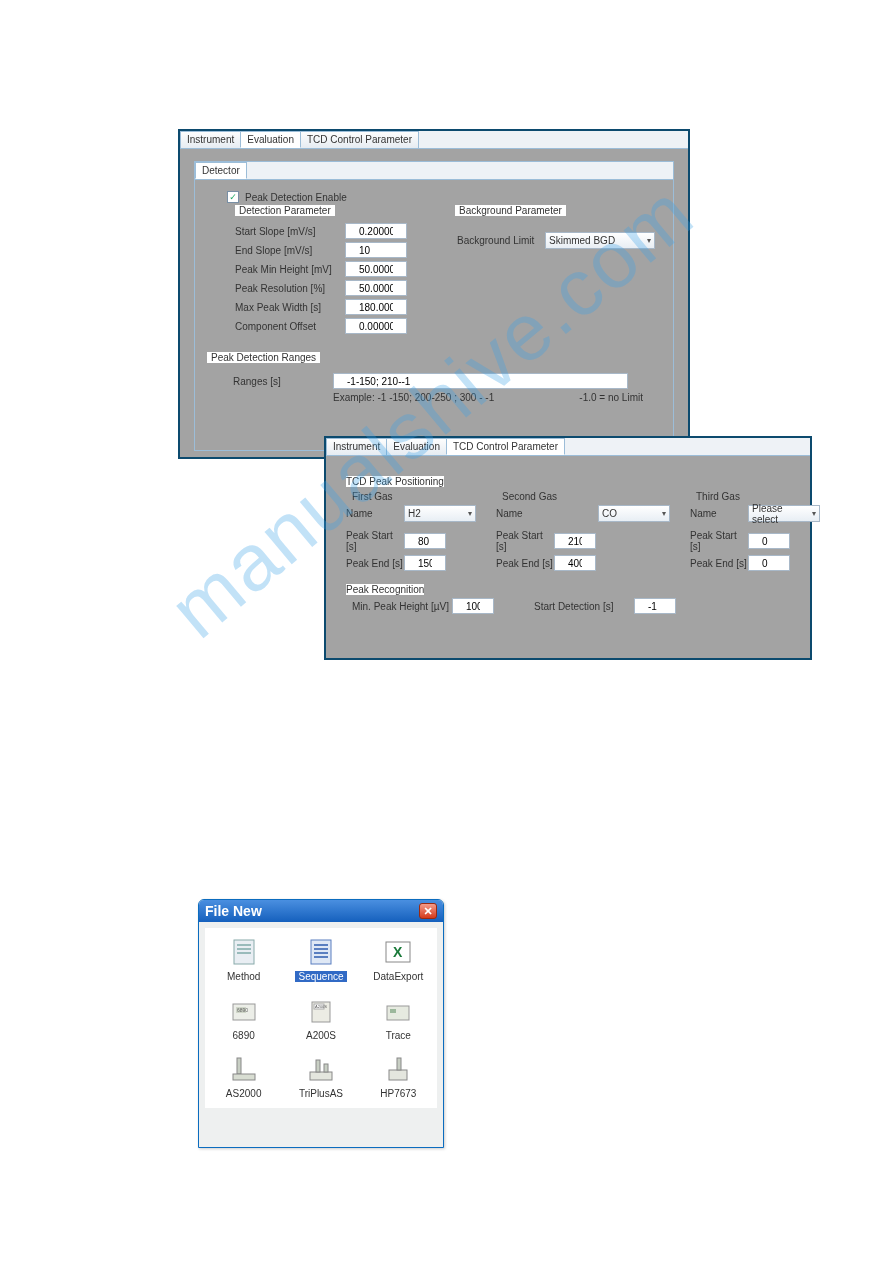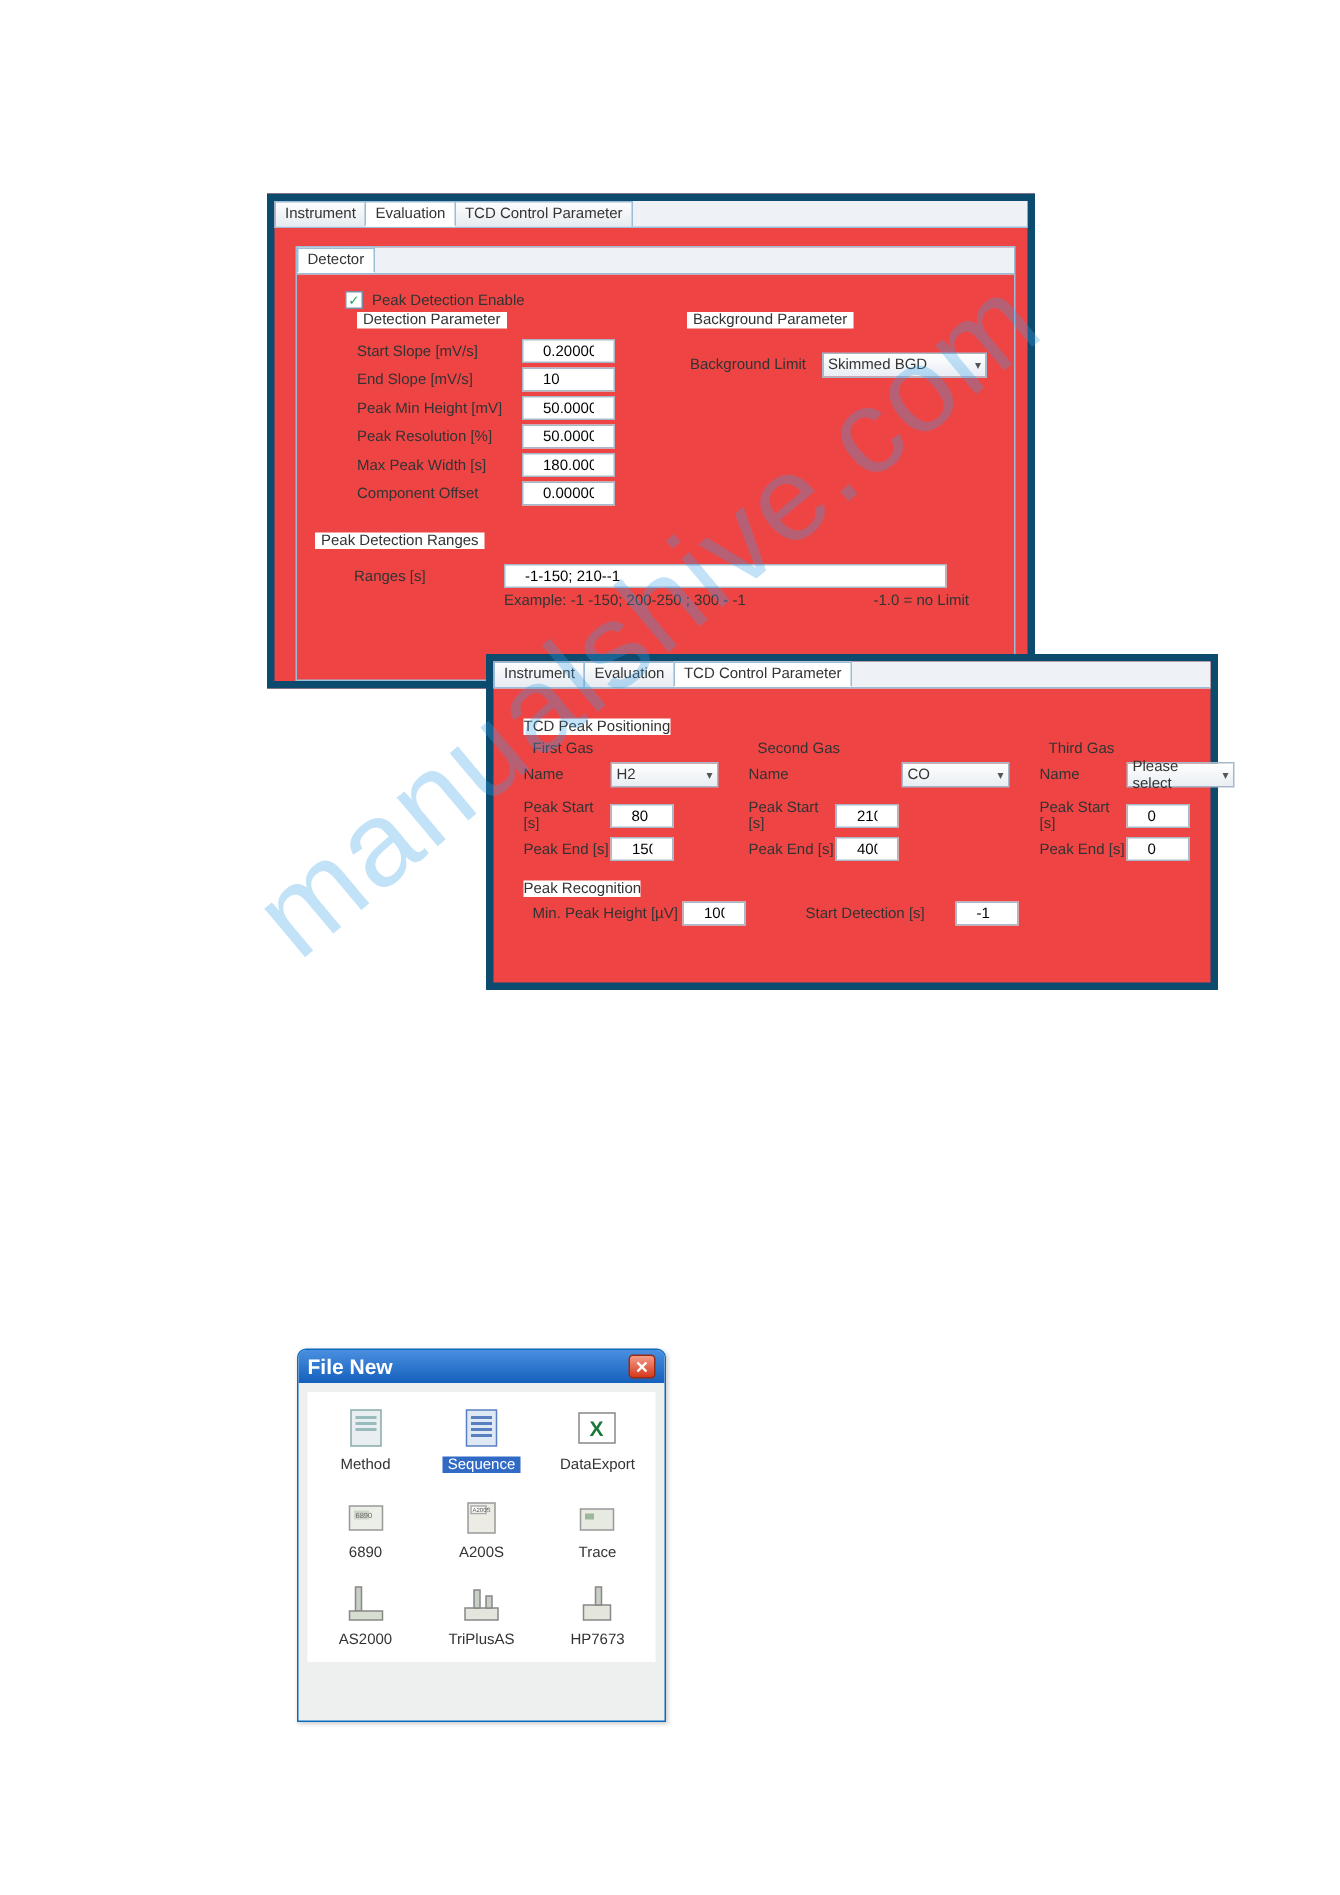--- a/index.html
+++ b/index.html
@@ -25,22 +25,22 @@
     opacity: 0.3;
     transform: rotate(-40deg);
     pointer-events: none;
     z-index: 50;
     font-weight: 400;
     letter-spacing: 2px;
   }
   
   .tabpanel {
     position: absolute;
-    border: 5px solid #0c4a6e;
-    background: #ef4444;
+    border: 2px solid #0c4a6e;
+    background: #a3a3a3;
   }
   .tabstrip {
     display: flex;
     border-bottom: 1px solid #9cbdd8;
     background: #eef2f6;
     height: 18px;
   }
   .tab {
     padding: 2px 6px;
     border: 1px solid #9cbdd8;

